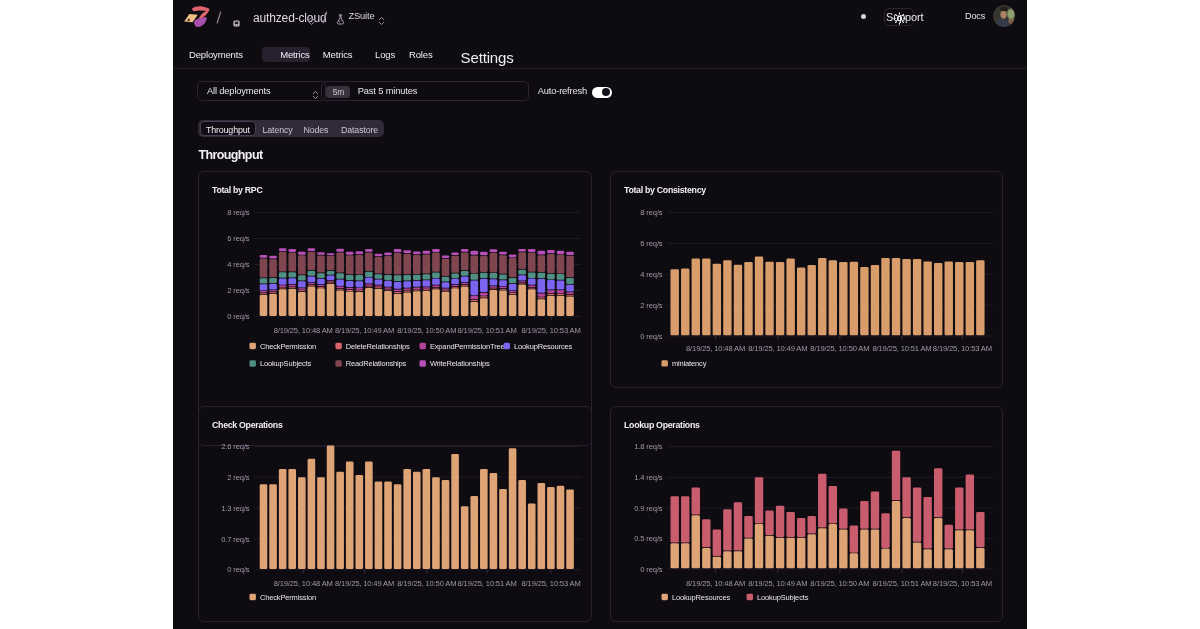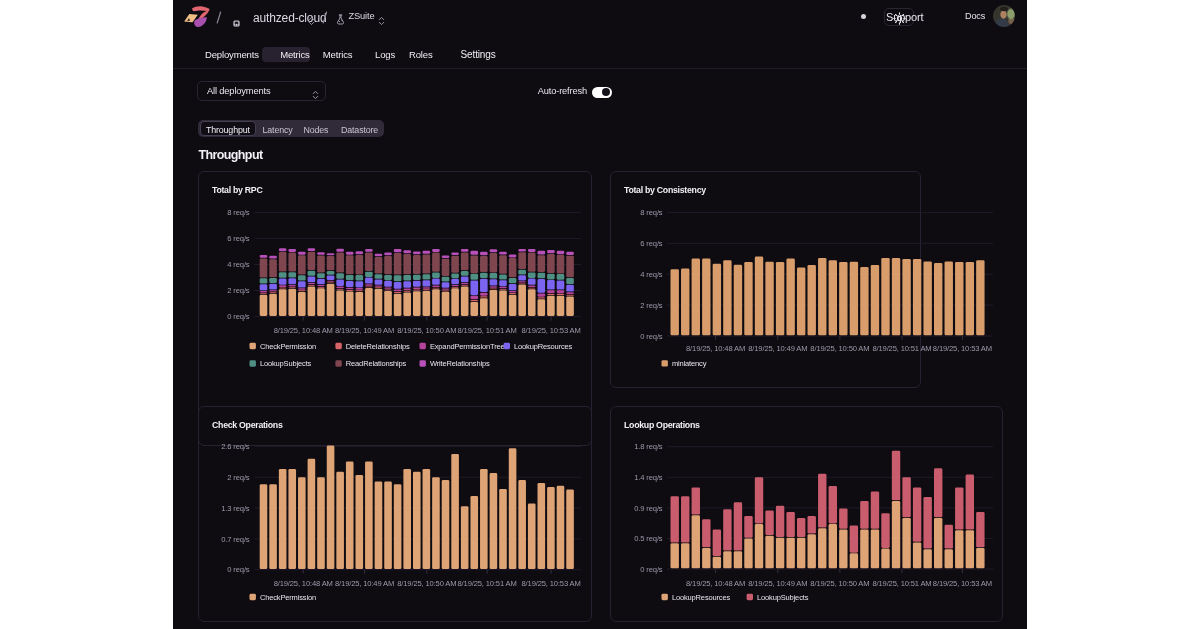--- a/index.html
+++ b/index.html
@@ -59,35 +59,39 @@
     </div>
     <div class="abs txt" style="left:713px;top:11.4px;font-size:11px;letter-spacing:-0.15px;font-weight:500;color:#e9e5ee">Support</div>
     <div class="abs txt" style="left:792px;top:11.4px;font-size:9.1px;letter-spacing:-0.15px;font-weight:500;color:#e9e5ee">Docs</div>
     <div style="position:absolute;left:820px;top:5px;width:22px;height:22px;border-radius:50%;overflow:hidden;background:
 radial-gradient(ellipse 6px 3.5px at 11px 4px, #241f1b 60%, rgba(0,0,0,0) 75%),
 radial-gradient(ellipse 4.5px 6px at 10.5px 9.5px, #ad8260 60%, rgba(0,0,0,0) 78%),
 radial-gradient(ellipse 9px 8px at 9px 19px, #323b47 60%, rgba(0,0,0,0) 78%),
 radial-gradient(ellipse 6px 8px at 18px 9px, #8d9e6d 50%, rgba(0,0,0,0) 78%),
 radial-gradient(ellipse 5px 5px at 18.5px 16px, #77604a 50%, rgba(0,0,0,0) 78%),
 #35352d"></div>
-    <div class="abs txt" style="left:32px;top:49.4px;font-size:9.5px;letter-spacing:-0.15px;font-weight:500;color:#f0edf4">Deployments</div>
+    <div class="abs txt" style="left:16px;top:49.4px;font-size:9.5px;letter-spacing:-0.15px;font-weight:500;color:#f0edf4">Deployments</div>
     <div class="abs" style="left:88.9px;top:47.3px;width:47.8px;height:14.8px;border-radius:4px;background:#282230">
       <div style="position:absolute;left:0;right:0;top:2.1px;text-align:right;font-size:9.5px;letter-spacing:-0.15px;font-weight:500;color:#f0edf4">Metrics</div>
     </div>
     <div class="abs txt" style="left:149.8px;top:49.4px;font-size:9.5px;letter-spacing:-0.15px;font-weight:500;color:#f0edf4">Metrics</div>
     <div class="abs txt" style="left:202px;top:49.4px;font-size:9.5px;letter-spacing:-0.15px;font-weight:500;color:#f0edf4">Logs</div>
     <div class="abs txt" style="left:236px;top:49.4px;font-size:9.5px;letter-spacing:-0.15px;font-weight:500;color:#f0edf4">Roles</div>
-    <div class="abs txt" style="left:287.6px;top:49.4px;font-size:10px;letter-spacing:-0.15px;font-weight:500;color:#f0edf4">Settings</div>
+    <div class="abs txt" style="left:287.6px;top:49.4px;font-size:15px;letter-spacing:-0.15px;font-weight:500;color:#f0edf4">Settings</div>
     <div class="abs" style="left:0;top:68px;width:854px;height:1px;background:#221d29"></div>
     <div class="abs" style="left:24px;top:81px;width:129px;height:20px;border:1px solid #2a2433;border-radius:5px">
       <div class="txt" style="position:absolute;left:9px;top:4.4px;font-size:9.3px;letter-spacing:-0.15px;font-weight:500;color:#e9e5ee">All deployments</div>
       <div style="position:absolute;right:6px;top:4px"><svg width="7" height="10" viewBox="0 0 7 10">
           <path d="M1.3 3.6 L3.5 1.4 L5.7 3.6" fill="none" stroke="#9b94a6" stroke-width="1.0" stroke-linecap="round" stroke-linejoin="round"></path>
           <path d="M1.3 6.4 L3.5 8.6 L5.7 6.4" fill="none" stroke="#9b94a6" stroke-width="1.0" stroke-linecap="round" stroke-linejoin="round"></path>
         </svg></div>
+    </div>
+    <div class="abs" style="left:147.8px;top:81px;width:208px;height:20px;border:1px solid #2a2433;border-radius:5px">
+      <div style="position:absolute;left:4.7px;top:3.5px;width:24px;height:12.5px;border-radius:3.5px;background:#39333f;text-align:center;font-size:8.4px;color:#d0cbd8;line-height:12.5px">5m</div>
+      <div class="txt" style="position:absolute;left:36px;top:4.4px;font-size:9.3px;letter-spacing:-0.15px;font-weight:500;color:#e9e5ee">Past 5 minutes</div>
     </div>
     <div class="abs txt" style="left:364.7px;top:86.2px;font-size:9.3px;letter-spacing:-0.15px;font-weight:500;color:#e9e5ee">Auto-refresh</div>
     <div class="abs" style="left:419px;top:86.5px;width:19.5px;height:11px;border-radius:5.5px;background:#ffffff">
       <div style="position:absolute;right:1.3px;top:1.3px;width:8.4px;height:8.4px;border-radius:50%;background:#16121b"></div>
     </div>
     <div class="abs" style="left:25.2px;top:120px;width:186px;height:17.3px;border-radius:5px;background:#302a39"></div>
     <div class="abs" style="left:27px;top:121.4px;width:55.8px;height:14.6px;border-radius:4px;background:#100d14;border:1px solid #453e52">
       <div style="position:absolute;left:0;right:0;top:2.2px;text-align:center;font-size:8.9px;letter-spacing:-0.15px;font-weight:500;color:#f2eff5">Throughput</div>
     </div>
     <div class="abs txt" style="left:89.5px;top:124.6px;font-size:8.9px;letter-spacing:-0.15px;color:#c9c3d1">Latency</div>
@@ -355,21 +359,21 @@
         <text x="230.9" y="176.8" font-size="7.5" text-anchor="start" fill="#e9e5ee" font-weight="400" letter-spacing="-0.15">ExpandPermissionTree</text>
         <rect x="304.6" y="170.8" width="6.4" height="6.4" rx="1.4" fill="#7b64f0"></rect>
         <text x="315.0" y="176.8" font-size="7.5" text-anchor="start" fill="#e9e5ee" font-weight="400" letter-spacing="-0.15">LookupResources</text>
         <rect x="50.5" y="188.3" width="6.4" height="6.4" rx="1.4" fill="#4f8f84"></rect>
         <text x="60.9" y="194.3" font-size="7.5" text-anchor="start" fill="#e9e5ee" font-weight="400" letter-spacing="-0.15">LookupSubjects</text>
         <rect x="136.4" y="188.3" width="6.4" height="6.4" rx="1.4" fill="#7f4650"></rect>
         <text x="146.8" y="194.3" font-size="7.5" text-anchor="start" fill="#e9e5ee" font-weight="400" letter-spacing="-0.15">ReadRelationships</text>
         <rect x="220.5" y="188.3" width="6.4" height="6.4" rx="1.4" fill="#b750b9"></rect>
         <text x="230.9" y="194.3" font-size="7.5" text-anchor="start" fill="#e9e5ee" font-weight="400" letter-spacing="-0.15">WriteRelationships</text>
       </svg></div>
-    <div class="abs" style="left:437px;top:171px;width:311px;height:217px;border:1px solid #272132;border-radius:6px"><svg width="393" height="217" viewBox="0 0 393 217" font-family="Liberation Sans, sans-serif">
+    <div class="abs" style="left:437px;top:171px;width:393px;height:217px;border:1px solid #272132;border-radius:6px"><svg width="393" height="217" viewBox="0 0 393 217" font-family="Liberation Sans, sans-serif">
         <text x="13.0" y="20.5" font-size="8.8" text-anchor="start" fill="#f2eff5" font-weight="700" letter-spacing="-0.3">Total by Consistency</text>
         <line x1="56" y1="40.4" x2="382" y2="40.4" stroke="#201b28" stroke-width="1"></line>
         <line x1="56" y1="71.3" x2="382" y2="71.3" stroke="#201b28" stroke-width="1"></line>
         <line x1="56" y1="102.2" x2="382" y2="102.2" stroke="#201b28" stroke-width="1"></line>
         <line x1="56" y1="133.1" x2="382" y2="133.1" stroke="#201b28" stroke-width="1"></line>
         <line x1="56" y1="164.0" x2="382" y2="164.0" stroke="#201b28" stroke-width="1"></line>
         <text x="51.5" y="43.1" font-size="7.6" text-anchor="end" fill="#a09aab" font-weight="400" letter-spacing="-0.15">8 req/s</text>
         <text x="51.5" y="74.0" font-size="7.6" text-anchor="end" fill="#a09aab" font-weight="400" letter-spacing="-0.15">6 req/s</text>
         <text x="51.5" y="104.9" font-size="7.6" text-anchor="end" fill="#a09aab" font-weight="400" letter-spacing="-0.15">4 req/s</text>
         <text x="51.5" y="135.8" font-size="7.6" text-anchor="end" fill="#a09aab" font-weight="400" letter-spacing="-0.15">2 req/s</text>

